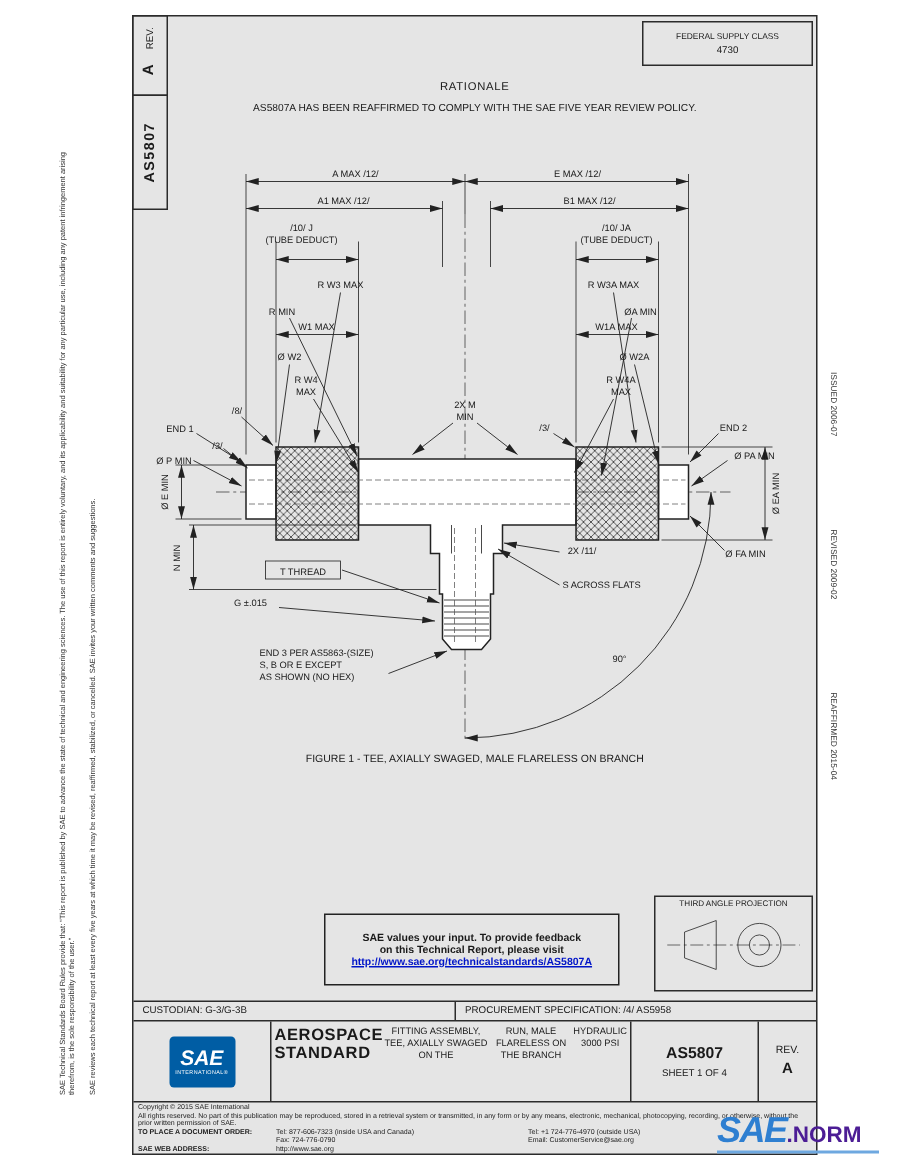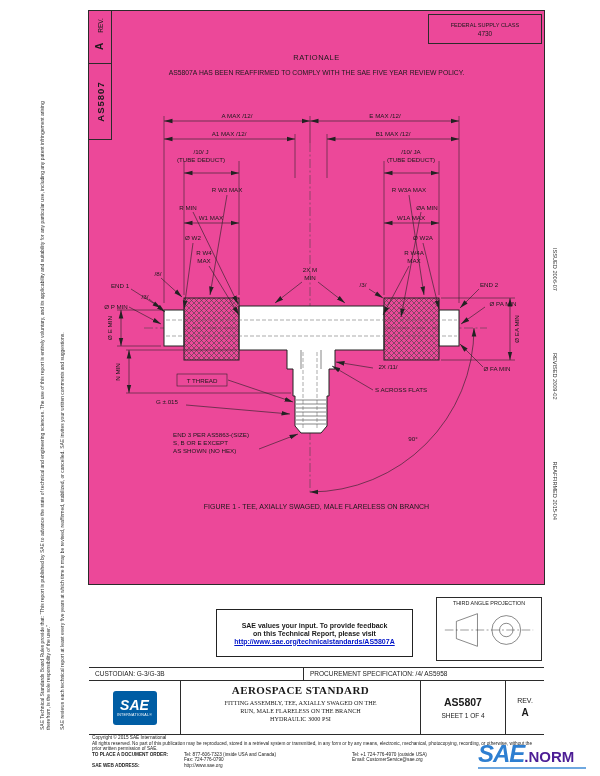--- a/index.html
+++ b/index.html
@@ -8,21 +8,21 @@
 
   
   .rot-left { position:absolute; top:730px; width:638px; font-size:5px; line-height:1.18; color:#333;
               transform:rotate(-90deg); transform-origin:left top; }
   .rot-left.d1 { left:40px; }
   .rot-left.d2 { left:60px; }
   .rot-right { position:absolute; left:558px; top:248px; width:272px; font-size:5.6px; color:#333;
                transform:rotate(90deg); transform-origin:left top; display:flex; justify-content:space-between; }
 
   
-  .frame { position:absolute; left:88px; top:10px; width:457px; height:575px; border:1px solid #2b2b2b; background:#ec4899; }
+  .frame { position:absolute; left:88px; top:10px; width:457px; height:760px; border:1px solid #2b2b2b; background:#e5e5e5; }
 
   .rev-box { position:absolute; left:-1px; top:-1px; width:24px; height:54px; border:1px solid #2b2b2b;
              display:flex; flex-direction:column; align-items:center; justify-content:space-evenly; }
   .rev-box .rl { transform:rotate(-90deg); font-size:6.5px; white-space:nowrap; }
   .rev-box .rv { transform:rotate(-90deg); font-size:10px; font-weight:bold; }
   .doc-box { position:absolute; left:-1px; top:52px; width:24px; height:77px; border:1px solid #2b2b2b;
              display:flex; align-items:center; justify-content:center; }
   .doc-box .dv { transform:rotate(-90deg); font-size:9.5px; font-weight:bold; letter-spacing:1px; white-space:nowrap; }
 
   .fsc-box { position:absolute; left:339px; top:3px; width:114px; height:30px; border:1px solid #2b2b2b;
@@ -61,21 +61,21 @@
   .tb-row1 .c1 { width:215px; border-right:1px solid #2b2b2b; padding:2px 6px; }
   .tb-row1 .c2 { flex:1; padding:2px 6px; }
   .tb-row2 { position:absolute; left:0; top:670px; width:455px; height:54px; border-bottom:1px solid #2b2b2b; display:flex; }
   .tb-row2 > div { border-right:1px solid #2b2b2b; }
   .tb-row2 > div:last-child { border-right:none; }
   .cell-logo { width:92px; display:flex; align-items:center; justify-content:center; }
   .sae-logo { width:44px; height:34px; background:#005da4; border-radius:3px; color:#fff; display:flex; flex-direction:column;
               align-items:center; justify-content:center; }
   .sae-logo .lg1 { font-size:14px; font-weight:bold; font-style:italic; line-height:1; }
   .sae-logo .lg2 { font-size:3.6px; letter-spacing:.3px; margin-top:1px; }
-  .cell-title { width:240px; display:flex; flex-direction:column; align-items:center; padding:3px 2px 2px;font-family:Liberation Serif, serif; }
+  .cell-title { width:240px; display:flex; flex-direction:row; padding:3px 2px 2px; }
   .cell-title .t-head { font-size:11px; font-weight:bold; letter-spacing:.4px; margin-bottom:3px; }
   .cell-title .t-sub { font-size:6.2px; line-height:1.25; text-align:center; }
   .cell-num { width:85px; display:flex; flex-direction:column; align-items:center; justify-content:center; gap:4px; }
   .cell-num .n1 { font-size:10.5px; font-weight:bold; }
   .cell-num .n2 { font-size:6.5px; }
   .cell-rev { flex:1; display:flex; flex-direction:column; align-items:center; justify-content:center; gap:3px; }
   .cell-rev .r1 { font-size:7px; }
   .cell-rev .r2 { font-size:10px; font-weight:bold; }
 
   .fineprint { position:absolute; left:0; top:723px; width:455px; height:36px; padding:1px 3px; font-size:4.7px;

